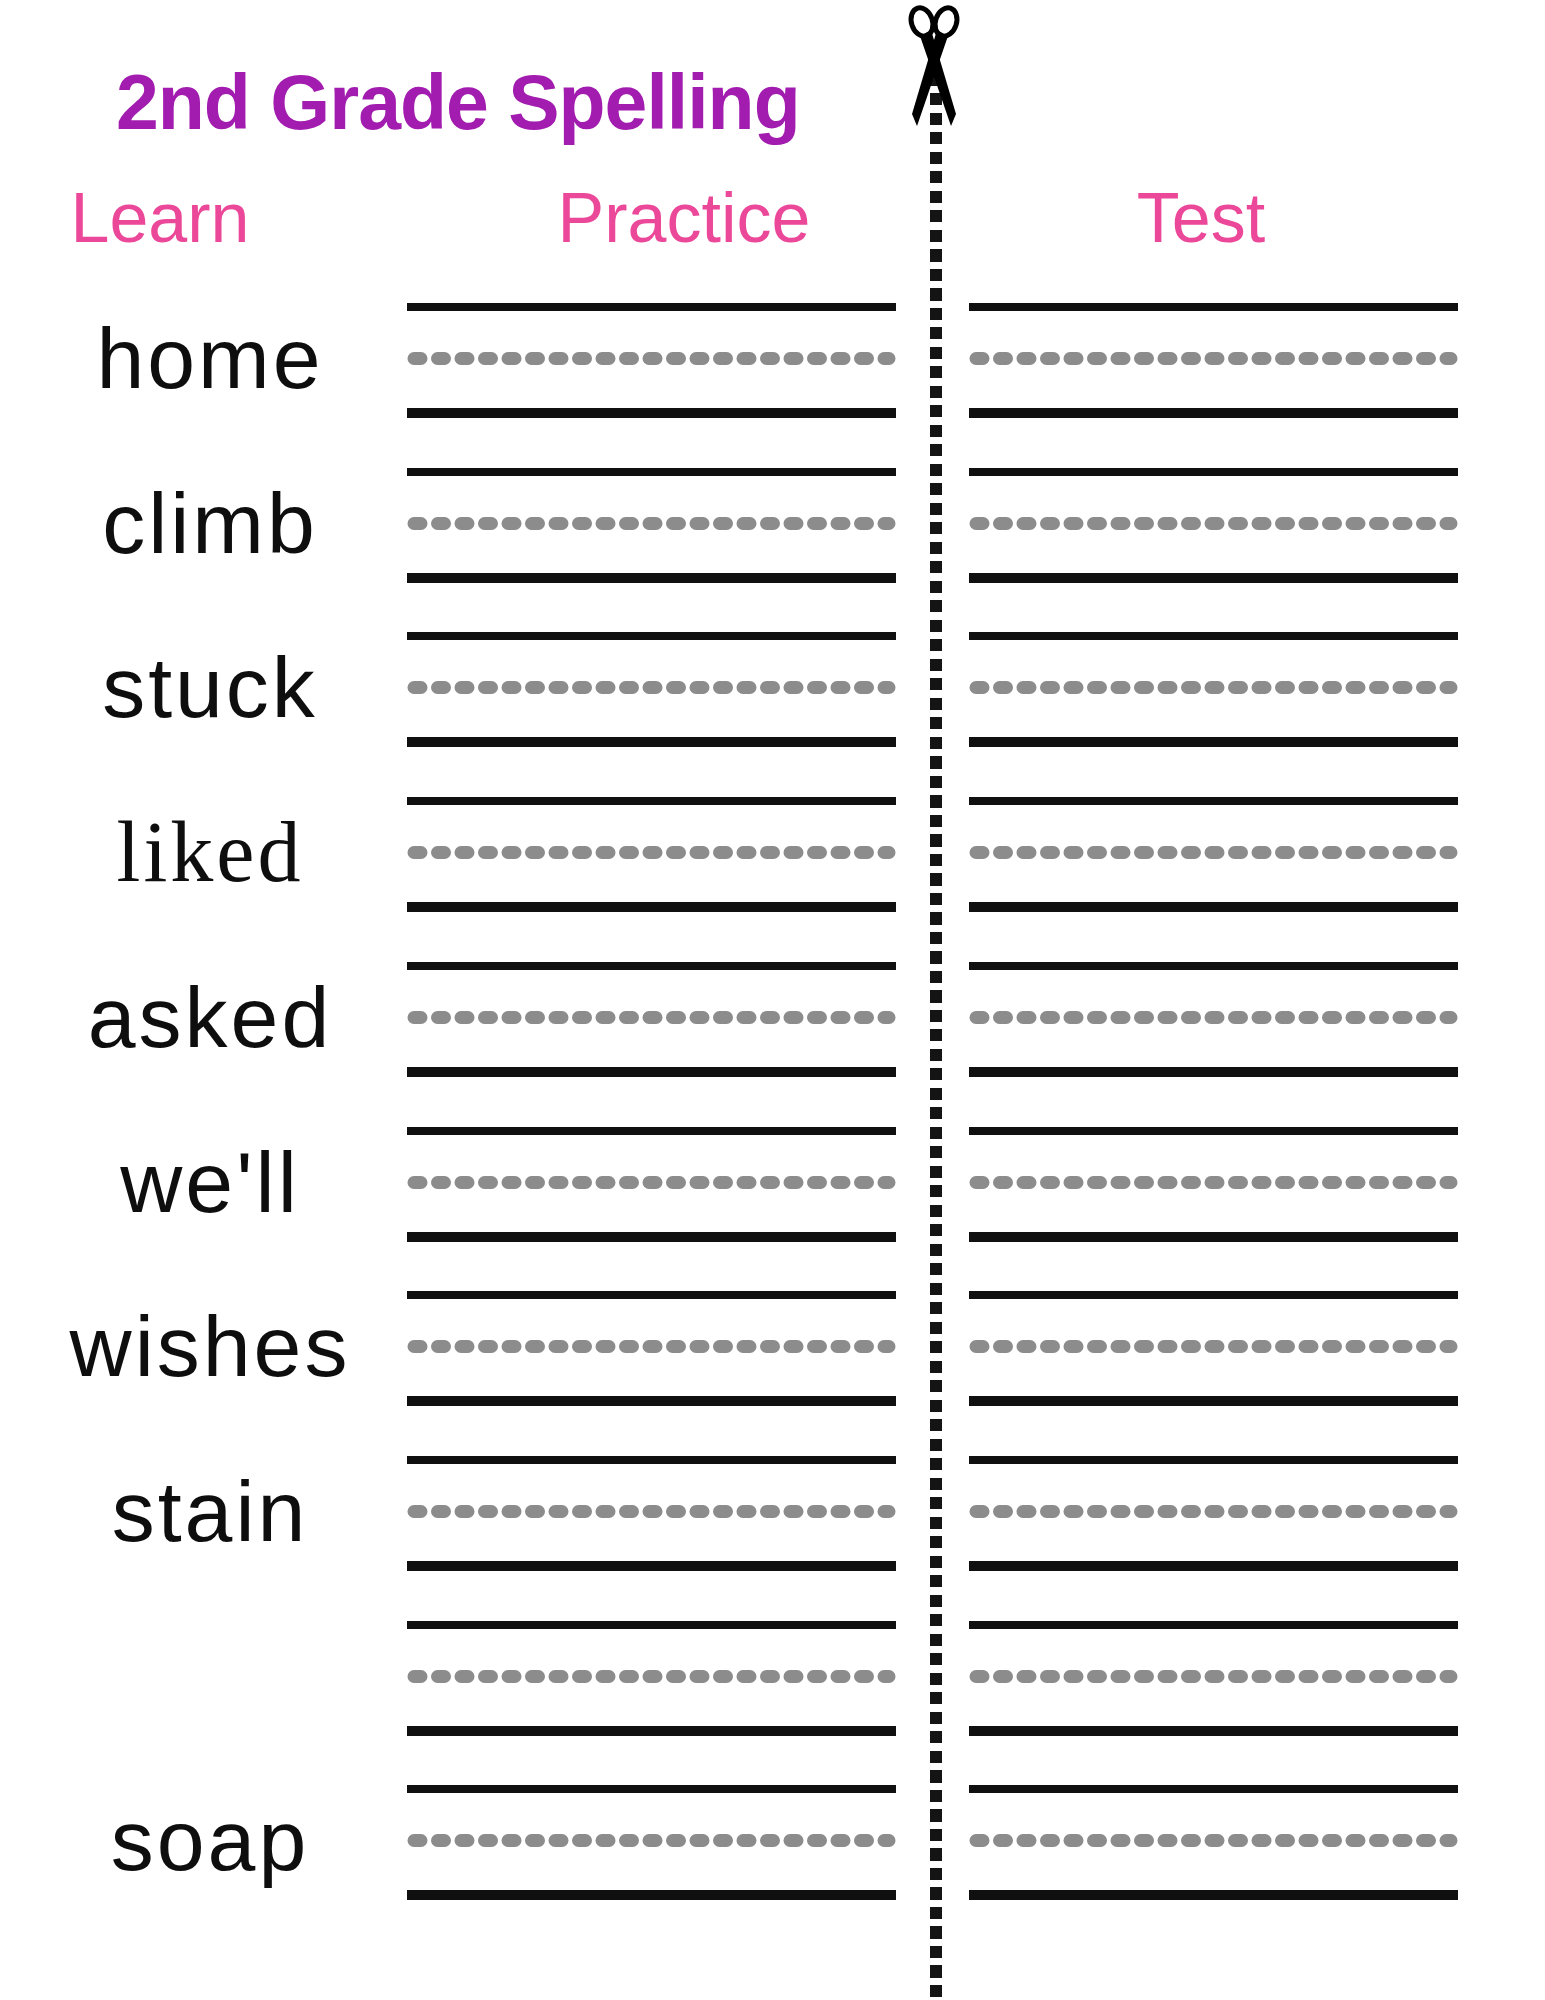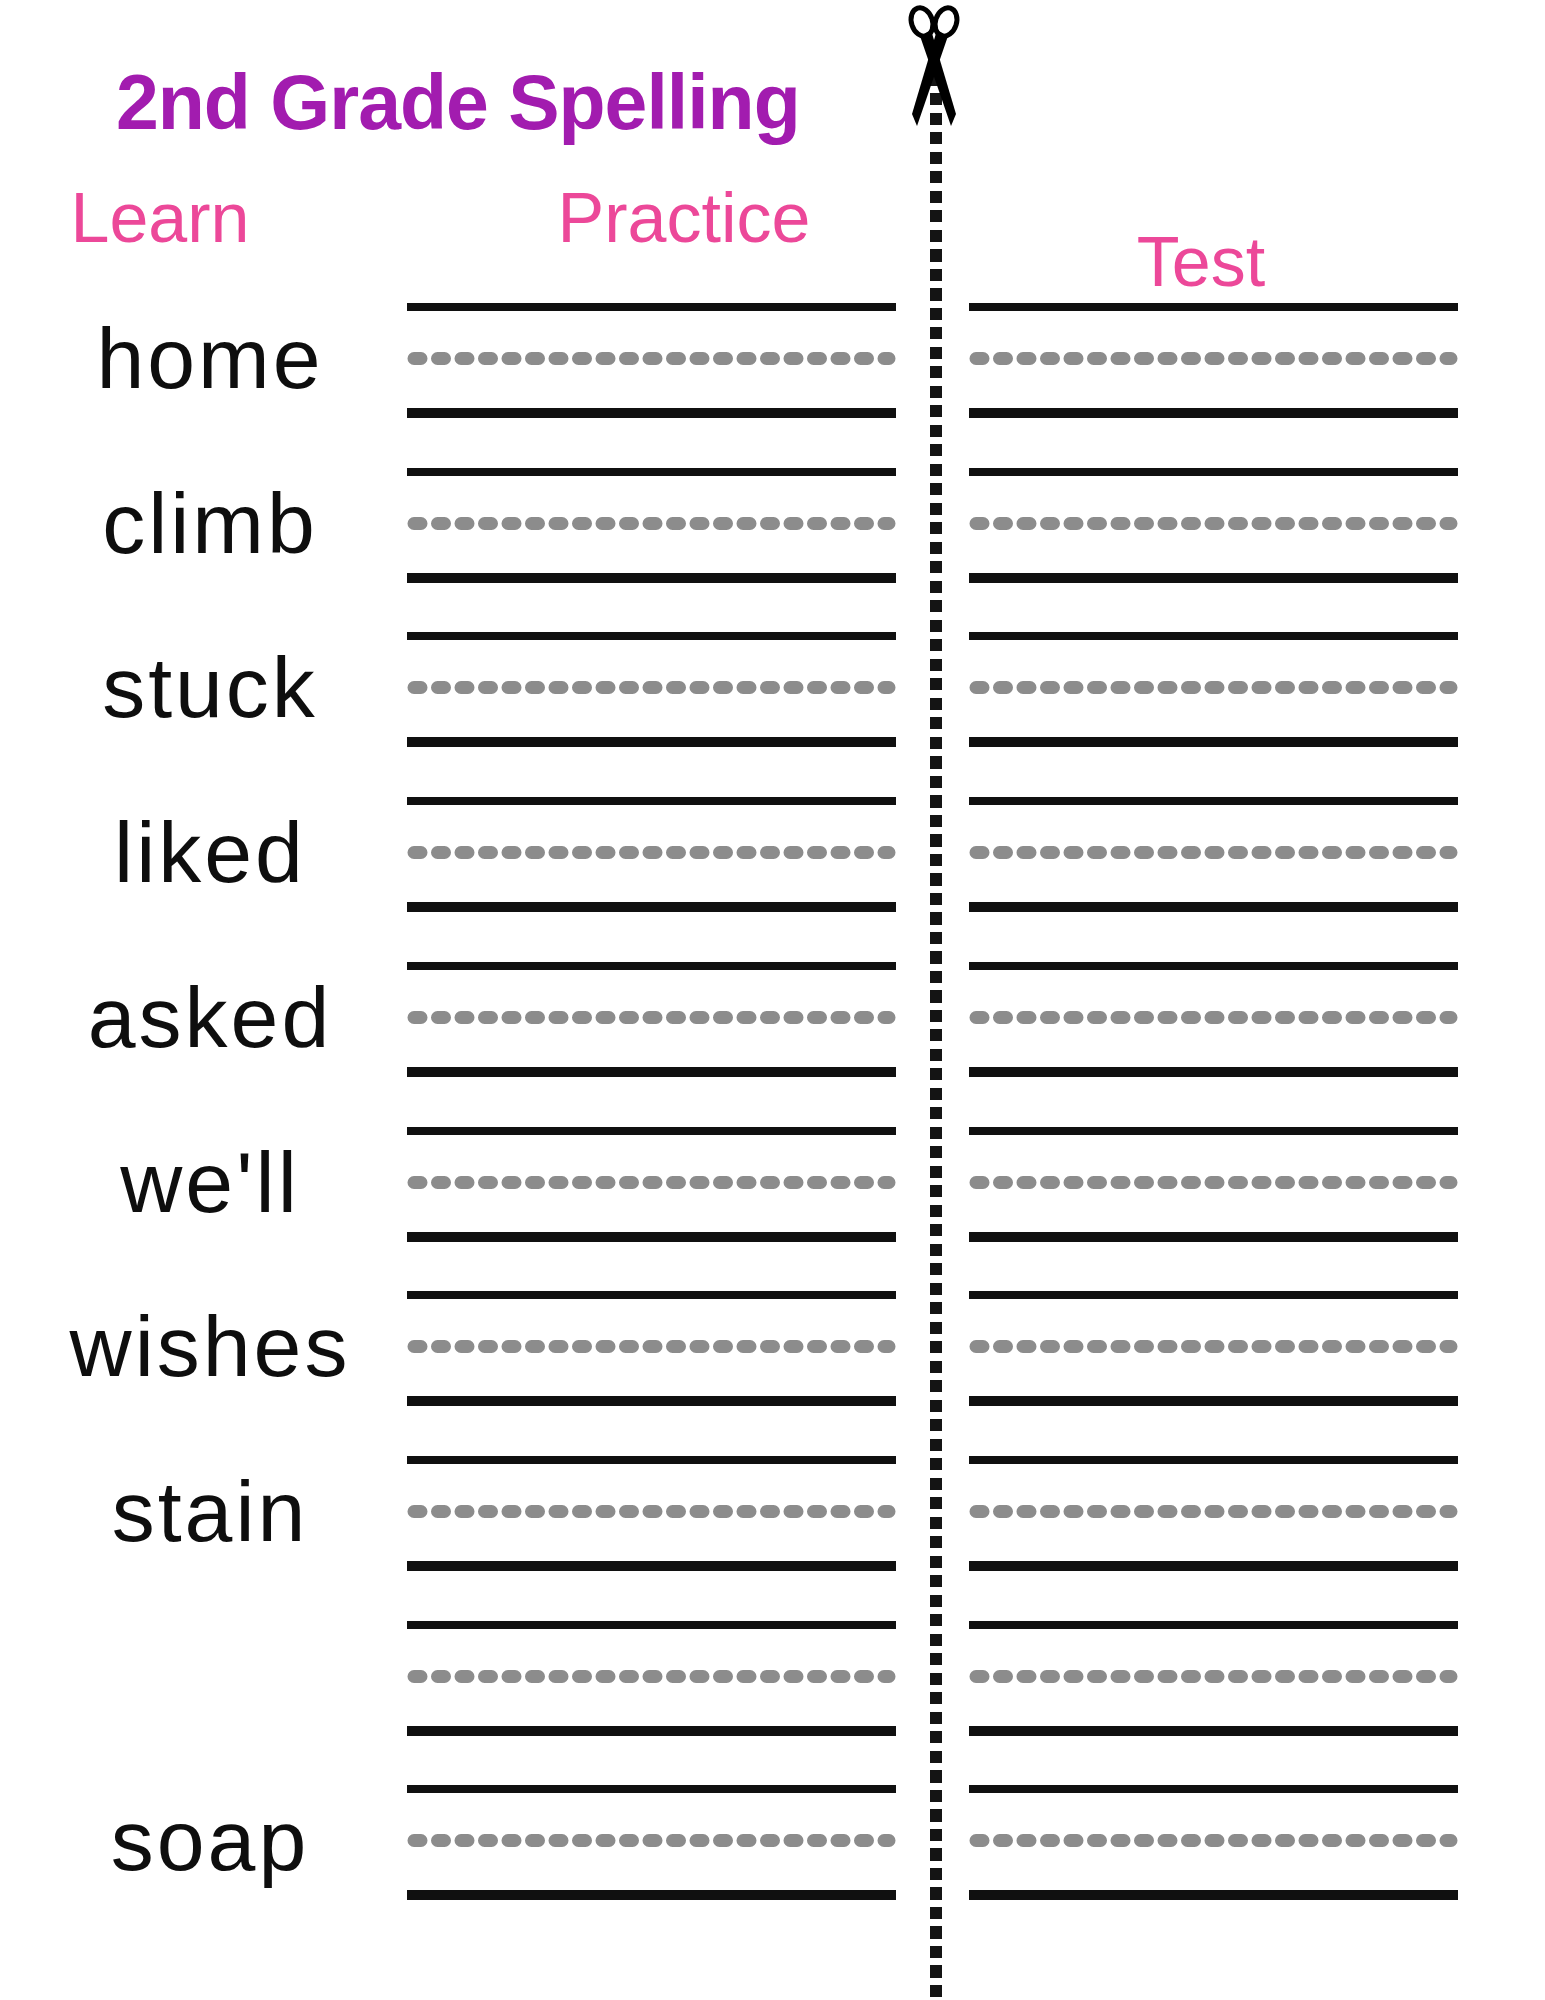--- a/index.html
+++ b/index.html
@@ -34,21 +34,21 @@
     height: 80px;
     line-height: 80px;
     font-size: 70px;
     font-weight: 400;
     color: #ec4899;
     text-align: center;
     white-space: nowrap;
   }
   .col-header.learn    { left: 48px;  width: 224px; }
   .col-header.practice { left: 484px; width: 400px; }
-  .col-header.test     { left: 1001px; width: 400px; margin-top: 44px; }
+  .col-header.test     { left: 1001px; width: 400px; }
 
   
   .cut-line {
     position: absolute;
     left: 930px;
     top: 74px;
     width: 12px;
     height: 1926px;
     background: repeating-linear-gradient(to bottom,
       #141414 0px, #141414 12px,
@@ -183,21 +183,21 @@
     <div class="line-group test">
       <div class="guide-line top"></div>
       <div class="guide-line middle">
         <svg width="489" height="13" xmlns="http://www.w3.org/2000/svg" aria-hidden="true">
           <line x1="7" y1="6.5" x2="482" y2="6.5" stroke="#8c8c8c" stroke-width="13" stroke-linecap="round" stroke-dasharray="7 16.5"></line>
         </svg>
       </div>
       <div class="guide-line bottom"></div>
     </div>
   </div>
-      <div class="row" style="top: 730.1px;">
+      <div class="row" style="top: 730.1px; font-family: Liberation Serif, serif;">
     <div class="word-cell">liked</div>
 
     <div class="line-group practice">
       <div class="guide-line top"></div>
       <div class="guide-line middle">
         <svg width="489" height="13" xmlns="http://www.w3.org/2000/svg" aria-hidden="true">
           <line x1="7" y1="6.5" x2="482" y2="6.5" stroke="#8c8c8c" stroke-width="13" stroke-linecap="round" stroke-dasharray="7 16.5"></line>
         </svg>
       </div>
       <div class="guide-line bottom"></div>

